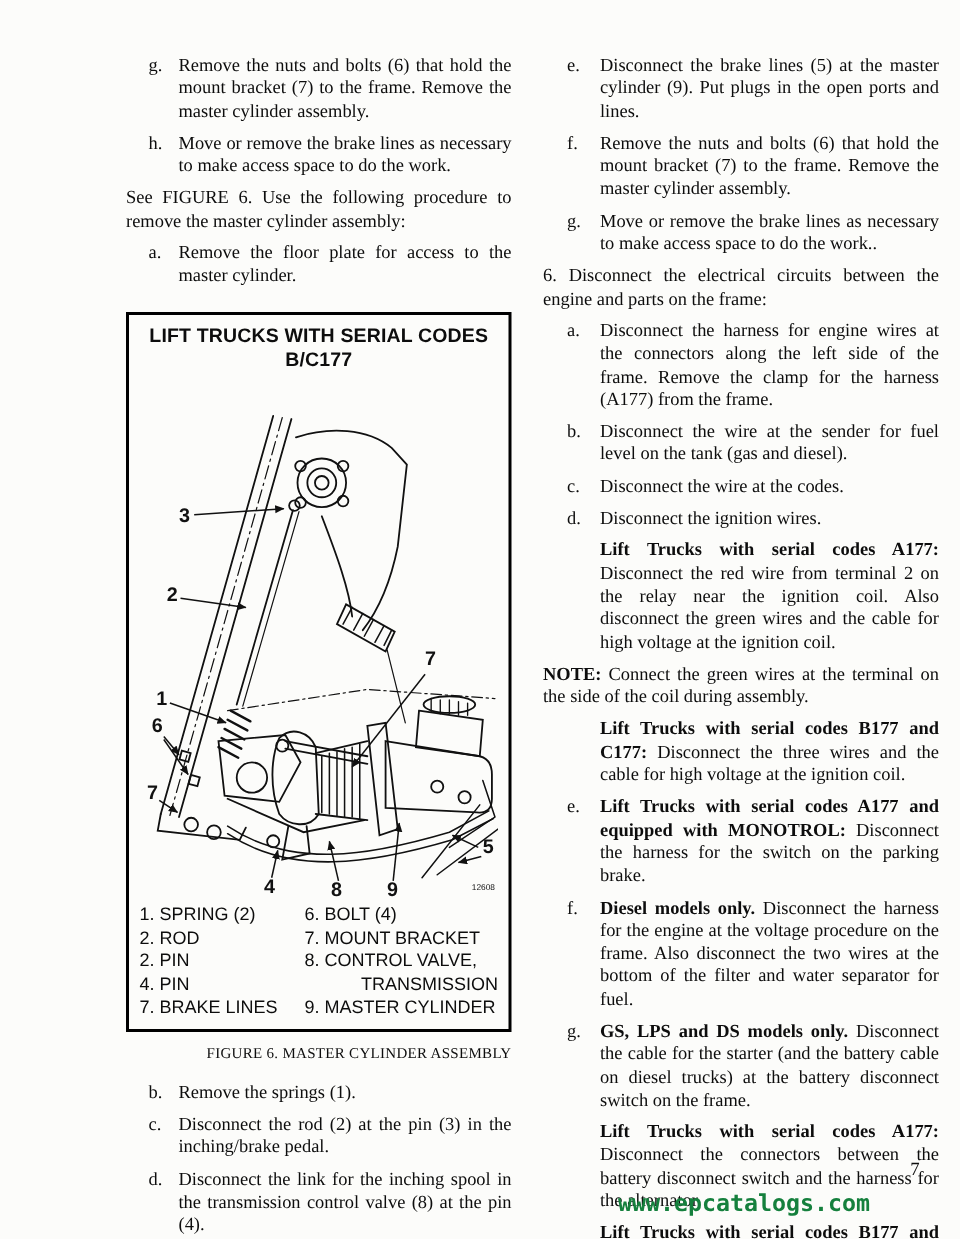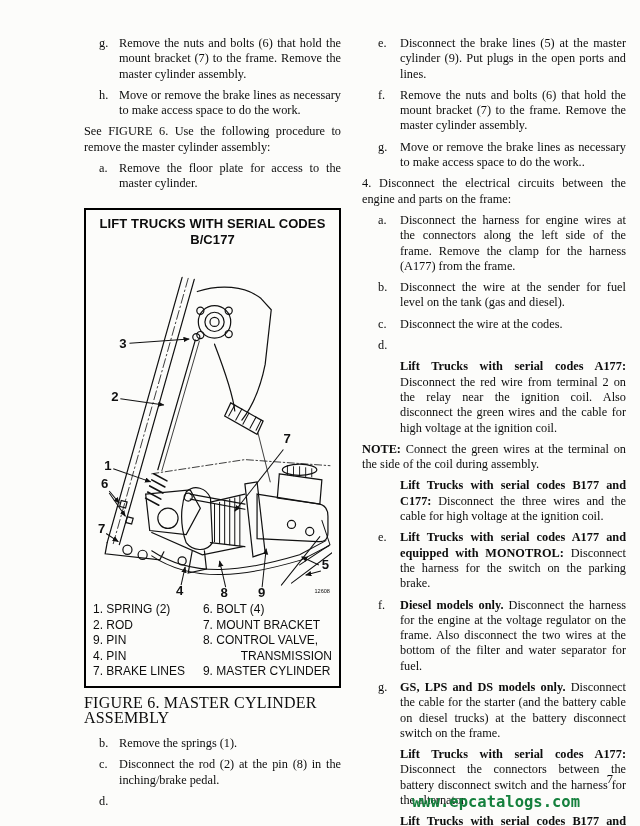--- a/index.html
+++ b/index.html
@@ -18,21 +18,21 @@
   .boldlead{font-weight:bold;}
   .figbox{border:2px solid #000;margin-top:16px;padding:5px 7px 6px 7px;}
   .figtitle{font-family:"Liberation Sans",sans-serif;font-weight:bold;font-size:13px;
             line-height:16px;text-align:center;margin:1px 0 3px 0;letter-spacing:.1px;}
   svg.diagram{display:block;width:100%;height:auto;}
   .legend{display:flex;font-family:"Liberation Sans",sans-serif;font-weight:normal;
           font-size:12px;line-height:15.5px;margin-top:3px;}
   .legend .c1{width:46%;}
   .legend .c2{width:54%;}
   .legend .c2 .row:nth-child(4){padding-left:17px;text-align:right;}
-  .figcap{text-align:left;font-size:16px;letter-spacing:.2px;margin:7px 0 11px 0;}
+  .figcap{text-align:right;font-size:10px;letter-spacing:.2px;margin:7px 0 11px 0;}
   .pagenum{position:absolute;right:27px;top:772px;font-size:12.5px;}
   .watermark{position:absolute;left:412px;top:795px;font-family:"DejaVu Sans Mono",monospace;
              font-weight:bold;font-size:15.5px;color:#15803d;text-decoration:none;cursor:pointer;}
 </style>
 </head>
 <body>
 
 <div class="page">
   <div class="cols">
 
@@ -149,87 +149,89 @@
             <text x="126" y="342">8</text>
             <text x="163" y="342">9</text>
             <text x="226" y="314">5</text>
             <text x="234" y="338" text-anchor="end" font-size="5.5" font-weight="normal">12608</text>
           </g>
         </svg>
         <div class="legend">
           <div class="c1">
             <div class="row">1. SPRING (2)</div>
             <div class="row">2. ROD</div>
-            <div class="row">9. PIN</div>
+            <div class="row">2. PIN</div>
             <div class="row">4. PIN</div>
             <div class="row">7. BRAKE LINES</div>
           </div>
           <div class="c2">
             <div class="row">6. BOLT (4)</div>
             <div class="row">7. MOUNT BRACKET</div>
             <div class="row">8. CONTROL VALVE,</div>
             <div class="row">TRANSMISSION</div>
             <div class="row">9. MASTER CYLINDER</div>
           </div>
         </div>
       </div>
       <div class="figcap">FIGURE 6. MASTER CYLINDER ASSEMBLY</div>
 
       <div class="li">
         <span class="m">b.</span>
         <div class="t">Remove the springs (1).</div>
       </div>
       <div class="li">
         <span class="m">c.</span>
-        <div class="t">Disconnect the rod (2) at the pin (8) in the inching/brake pedal.</div>
+        <div class="t">Disconnect the rod (2) at the pin (3) in the inching/brake pedal.</div>
       </div>
       <div class="li">
         <span class="m">d.</span>
+        <div class="t">Disconnect the link for the inching spool in the transmission control valve (8) at the pin (4).</div>
       </div>
     </div>
 
     <div class="col-right">
       <div class="li">
         <span class="m">e.</span>
         <div class="t">Disconnect the brake lines (5) at the master cylinder (9). Put plugs in the open ports and lines.</div>
       </div>
       <div class="li">
         <span class="m">f.</span>
         <div class="t">Remove the nuts and bolts (6) that hold the mount bracket (7) to the frame. Remove the master cylinder assembly.</div>
       </div>
       <div class="li">
         <span class="m">g.</span>
         <div class="t">Move or remove the brake lines as necessary to make access space to do the work..</div>
       </div>
-      <p class="para">4. Disconnect the electrical circuits between the engine and parts on the frame:</p>
+      <p class="para">6. Disconnect the electrical circuits between the engine and parts on the frame:</p>
       <div class="li">
         <span class="m">a.</span>
         <div class="t">Disconnect the harness for engine wires at the connectors along the left side of the frame. Remove the clamp for the harness (A177) from the frame.</div>
       </div>
       <div class="li">
         <span class="m">b.</span>
         <div class="t">Disconnect the wire at the sender for fuel level on the tank (gas and diesel).</div>
       </div>
       <div class="li">
         <span class="m">c.</span>
         <div class="t">Disconnect the wire at the codes.</div>
       </div>
       <div class="li">
         <span class="m">d.</span>
+        <div class="t">Disconnect the ignition wires.</div>
       </div>
       <p class="para indent"><b class="boldlead">Lift Trucks with serial codes A177:</b><span> Disconnect the red wire from terminal 2 on the relay near the ignition coil. Also disconnect the green wires and the cable for high voltage at the ignition coil.</span></p>
       <p class="para"><b class="boldlead">NOTE:</b><span> Connect the green wires at the terminal on the side of the coil during assembly.</span></p>
       <p class="para indent"><b class="boldlead">Lift Trucks with serial codes B177 and C177:</b><span> Disconnect the three wires and the cable for high voltage at the ignition coil.</span></p>
       <div class="li">
         <span class="m">e.</span>
         <div class="t"><b class="boldlead">Lift Trucks with serial codes A177 and equipped with MONOTROL:</b><span> Disconnect the harness for the switch on the parking brake.</span></div>
       </div>
       <div class="li">
         <span class="m">f.</span>
-        <div class="t"><b class="boldlead">Diesel models only.</b><span> Disconnect the harness for the engine at the voltage regulator on the frame. Also disconnect the two wires at the bottom of the filter and water separator for fuel.</span></div>
+        <div class="t"><b class="boldlead">Diesel models only.</b><span> Disconnect the harness for the engine at the voltage procedure on the frame. Also disconnect the two wires at the bottom of the filter and water separator for fuel.</span></div>
       </div>
       <div class="li">
         <span class="m">g.</span>
         <div class="t"><b class="boldlead">GS, LPS and DS models only.</b><span> Disconnect the cable for the starter (and the battery cable on diesel trucks) at the battery disconnect switch on the frame.</span></div>
       </div>
       <p class="para indent"><b class="boldlead">Lift Trucks with serial codes A177:</b><span> Disconnect the connectors between the battery disconnect switch and the harness for the alternator.</span></p>
       <p class="para indent"><b class="boldlead">Lift Trucks with serial codes B177 and C177:</b></p>
     </div>
   </div>
 

